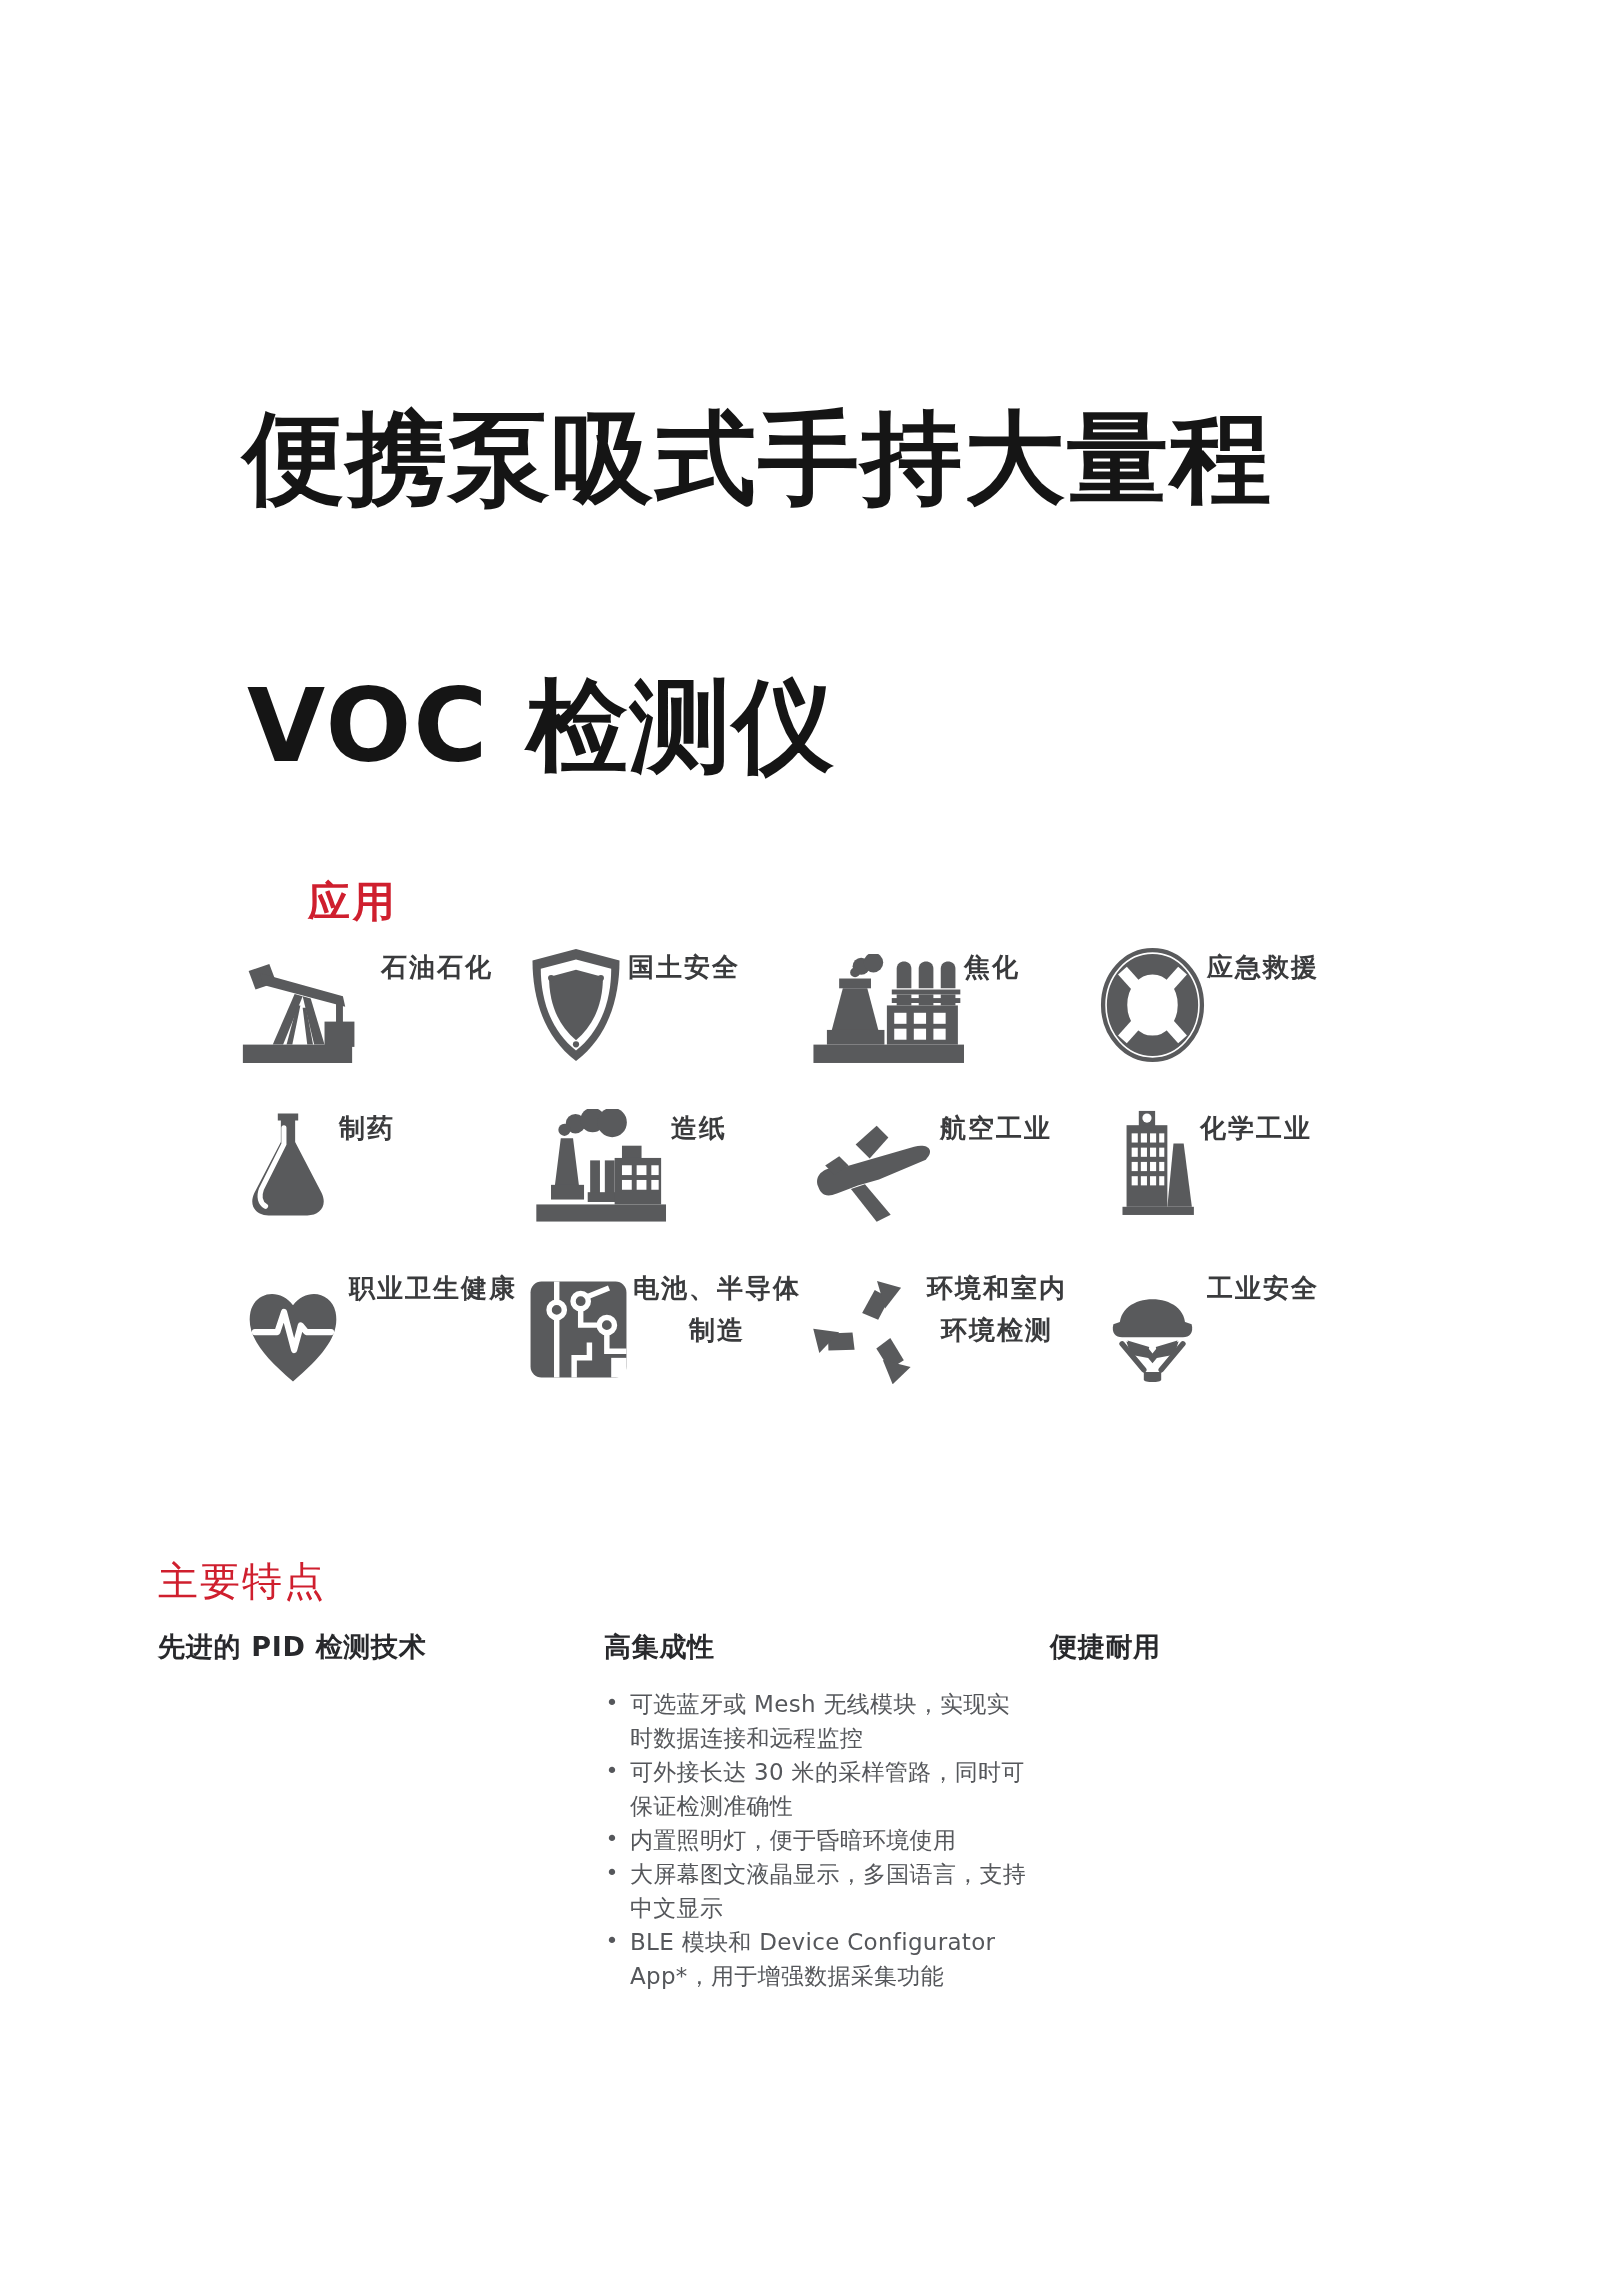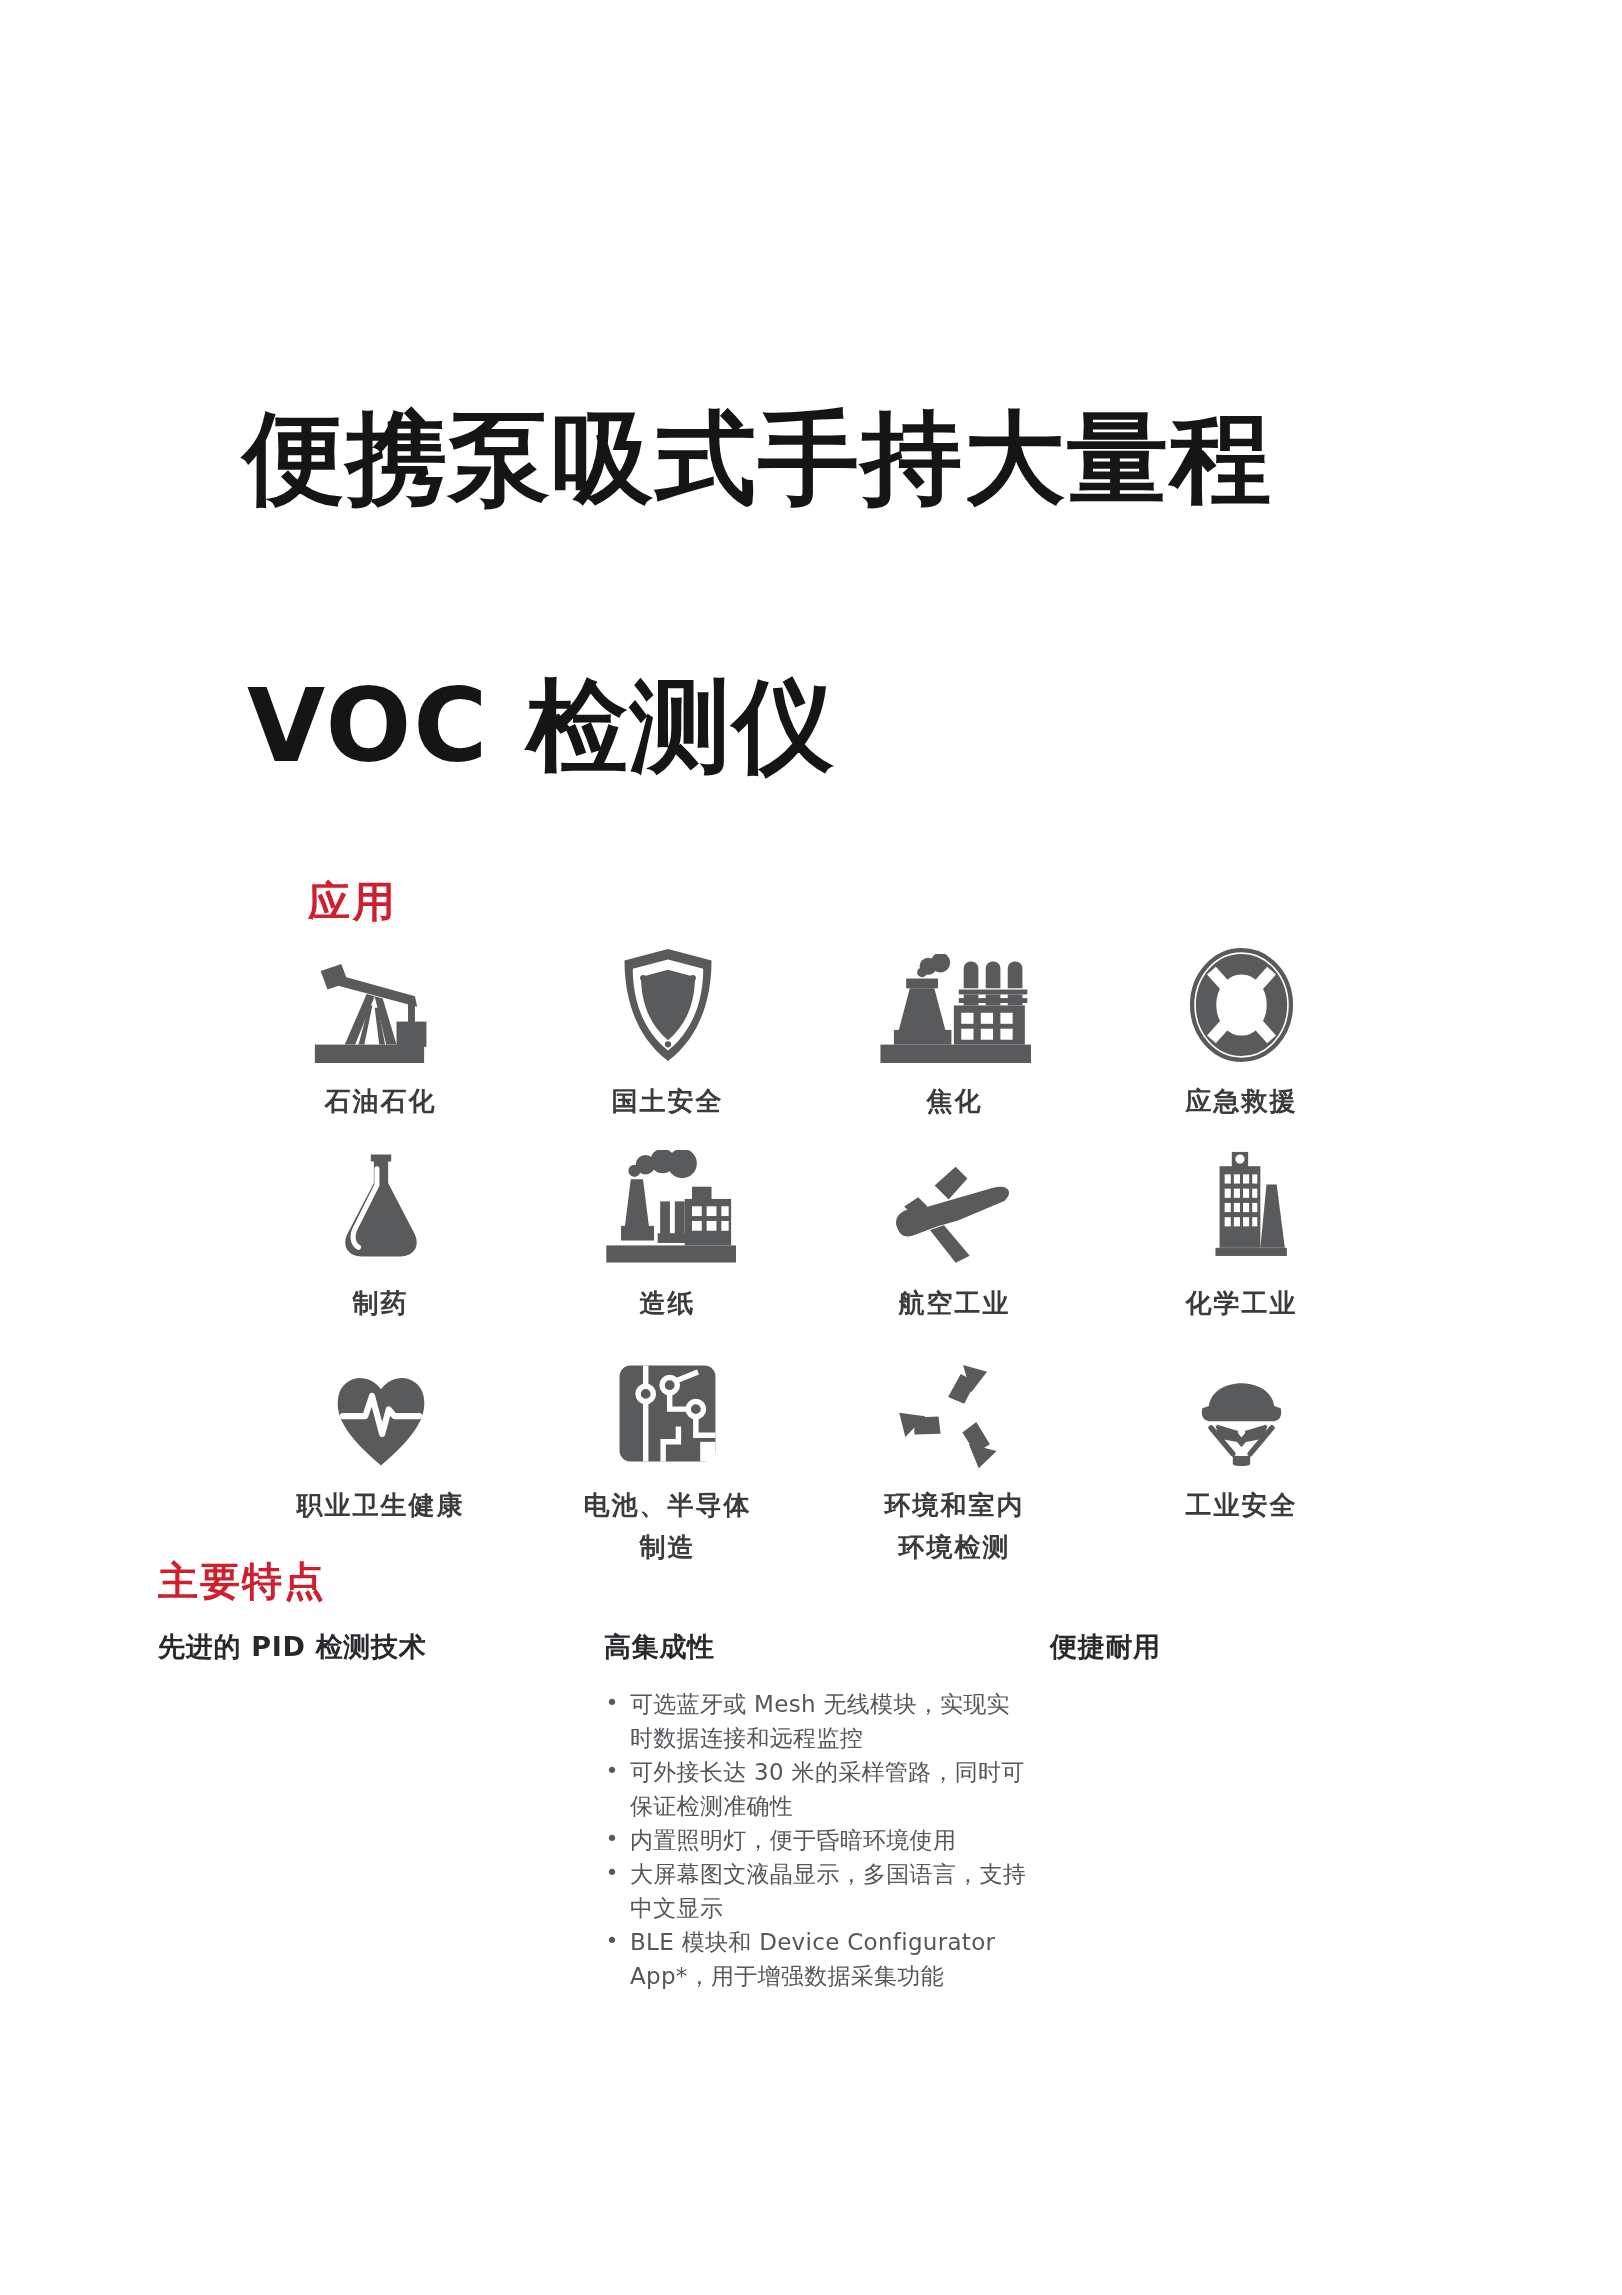--- a/index.html
+++ b/index.html
@@ -19,29 +19,29 @@
   .logo-en{margin-top:8.2px;font-size:16.7px;font-weight:700;color:#2173b5;letter-spacing:0.4px;white-space:nowrap;}
   
   .title-main{position:absolute;left:243px;top:403px;margin:0;font-size:101px;line-height:1.1;font-weight:900;color:#151515;letter-spacing:2px;white-space:nowrap;}
   .title-sub{position:absolute;left:247px;top:671px;margin:0;font-size:101px;line-height:1.1;font-weight:900;color:#151515;letter-spacing:2px;white-space:nowrap;}
   
   .apps-heading{position:absolute;left:308px;top:874px;margin:0;font-size:42px;font-weight:800;color:#cf1f2e;letter-spacing:2.7px;font-family:Liberation Serif, serif;}
   .apps-grid{
     position:absolute;left:237px;top:947px;width:1148px;
     display:grid;grid-template-columns:repeat(4,1fr);row-gap:27px;
   }
-  .app-cell{display:flex;flex-direction:column;}
+  .app-cell{display:flex;}
   .icon-box{height:116px;display:flex;align-items:flex-end;justify-content:center;margin-bottom:17.7px;}
   .icon-box svg{display:block;}
   .app-label{
     font-size:26px;font-weight:700;color:#3a3b3d;letter-spacing:2px;
     line-height:1.6;text-align:center;white-space:pre-line;
   }
   
-  .features-heading{position:absolute;left:158px;top:1554px;margin:0;font-size:40px;font-weight:700;color:#cf1f2e;letter-spacing:2px;}
+  .features-heading{position:absolute;left:158px;top:1554px;margin:0;font-size:40px;font-weight:400;color:#cf1f2e;letter-spacing:2px;}
   .features{position:absolute;left:158px;top:1629px;display:flex;gap:23px;}
   .fcol{width:423px;}
   .fcol-title{margin:0 0 22px 0;font-size:27px;font-weight:700;color:#28292c;letter-spacing:0.7px;}
   .fcol ul{list-style:none;margin:0;padding:0;}
   .fcol li{
     position:relative;padding-left:26px;
     font-size:23px;line-height:34px;color:#55575b;
     letter-spacing:0.3px;
   }
   .fcol li::before{

